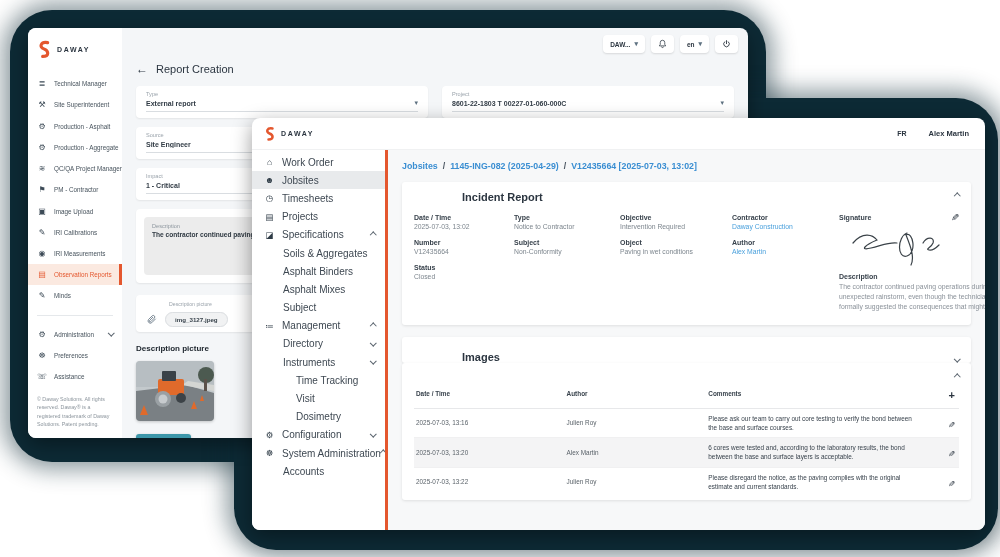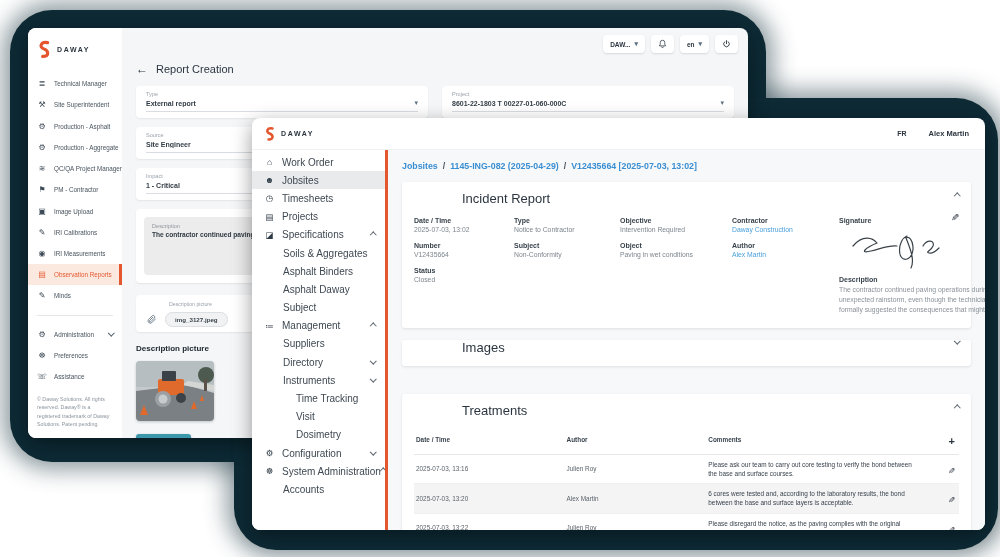--- a/index.html
+++ b/index.html
@@ -70,36 +70,36 @@
   .chev.down { transform:rotate(45deg) translate(-1px,-1px); }
   .chev.up { transform:rotate(-135deg); }
 
   .fw-main { flex:1; background:#f7f8f9; padding:8px 14px; min-width:0; overflow:hidden; }
   .breadcrumb { display:flex; align-items:center; gap:5px; font-size:8.8px; font-weight:bold; margin:3px 0 11px; white-space:nowrap; }
   .bc-link { color:#3a8ed2; cursor:pointer; }
   .bc-sep { color:#4a5560; }
 
   .card { background:#fff; border-radius:3px; box-shadow:0 1px 3px rgba(0,0,0,.1); }
   .incident-card { position:relative; padding:9px 12px 12px; margin-bottom:12px; }
-  .card-title { font-size:13px; font-weight:normal; color:#2b3540;padding-left:48px; }
+  .card-title { font-size:11px; font-weight:bold; color:#2b3540;padding-left:48px; }
   .card-chev { position:absolute; right:12px; top:12px; cursor:pointer; }
   .inc-grid { display:flex; margin-top:11px; }
   .inc-col { flex-shrink:0; }
   .inc-col.c1 { width:100px; } .inc-col.c2 { width:106px; } .inc-col.c3 { width:112px; } .inc-col.c4 { width:107px; }
   .inc-col.c5 { flex:1; position:relative; }
   .inc-field { margin-bottom:9px; }
   .inc-label { font-size:7px; font-weight:bold; color:#38424c; margin-bottom:2px; }
   .inc-value { font-size:6.8px; color:#7d868e; }
   .inc-value.link { color:#4aa0dc; cursor:pointer; }
   .sig-svg { margin:-2px 0 0 8px; }
   .inc-desc { width:168px; }
   .inc-desc-text { font-size:6.8px; color:#8a9199; line-height:1.5; margin-top:2px; }
   .edit-pencil { position:absolute; right:12px; top:30px; font-size:10px; color:#2b3540; cursor:pointer; transform:scaleX(-1); }
 
-  .images-card { height:26px; display:flex; align-items:flex-start; justify-content:space-between; padding:0 12px; margin-bottom:28px; position:relative; }
+  .images-card { height:26px; display:flex; align-items:flex-end; justify-content:space-between; padding:0 12px; margin-bottom:0; position:relative; }
 
   .treat-card { padding:9px 12px 4px; position:relative; }
   .t-table { margin-top:8px; }
   .t-row { display:flex; align-items:center; padding:5px 0; border-bottom:1px solid #f0f0f1; }
   .t-row.head { border-bottom:1px solid #e7e8ea; }
   .t-row.alt { background:#f4f4f5; }
   .t-c1 { width:28%; padding-left:2px; flex-shrink:0; }
   .t-c2 { width:26%; flex-shrink:0; }
   .t-c3 { width:40%; flex-shrink:0; padding-right:8px; }
   .t-c4 { width:6%; text-align:right; padding-right:4px; }
@@ -334,32 +334,29 @@
           <span class="fsi-lb">Specifications</span>
           <span class="chev up"></span>
         </div>
       <div class="fsi i1">
           <span class="fsi-lb">Soils &amp; Aggregates</span>
         </div>
       <div class="fsi i1">
           <span class="fsi-lb">Asphalt Binders</span>
         </div>
       <div class="fsi i1">
-          <span class="fsi-lb">Asphalt Daway</span>
+          <span class="fsi-lb">Asphalt Mixes</span>
         </div>
       <div class="fsi i1">
           <span class="fsi-lb">Subject</span>
         </div>
       <div class="fsi">
           <span class="fsi-ic">≔</span>
           <span class="fsi-lb">Management</span>
           <span class="chev up"></span>
-        </div>
-      <div class="fsi i1">
-          <span class="fsi-lb">Suppliers</span>
         </div>
       <div class="fsi i1">
           <span class="fsi-lb">Directory</span>
           <span class="chev down"></span>
         </div>
       <div class="fsi i1">
           <span class="fsi-lb">Instruments</span>
           <span class="chev down"></span>
         </div>
       <div class="fsi i2">
@@ -459,21 +456,20 @@
           </div>
         </div>
       </div>
 
       <div class="card images-card">
         <span class="card-title">Images</span>
         <span class="chev down"></span>
       </div>
 
       <div class="card treat-card">
-        <div class="card-title">Treatments</div>
         <span class="chev up card-chev"></span>
         <div class="t-table">
           <div class="t-row head">
             <span class="t-c1 t-head-lb">Date / Time</span>
             <span class="t-c2 t-head-lb">Author</span>
             <span class="t-c3 t-head-lb">Comments</span>
             <span class="t-c4"><span class="t-plus">+</span></span>
           </div>
           <div class="t-row">
             <span class="t-c1 t-cell">2025-07-03, 13:16</span>

